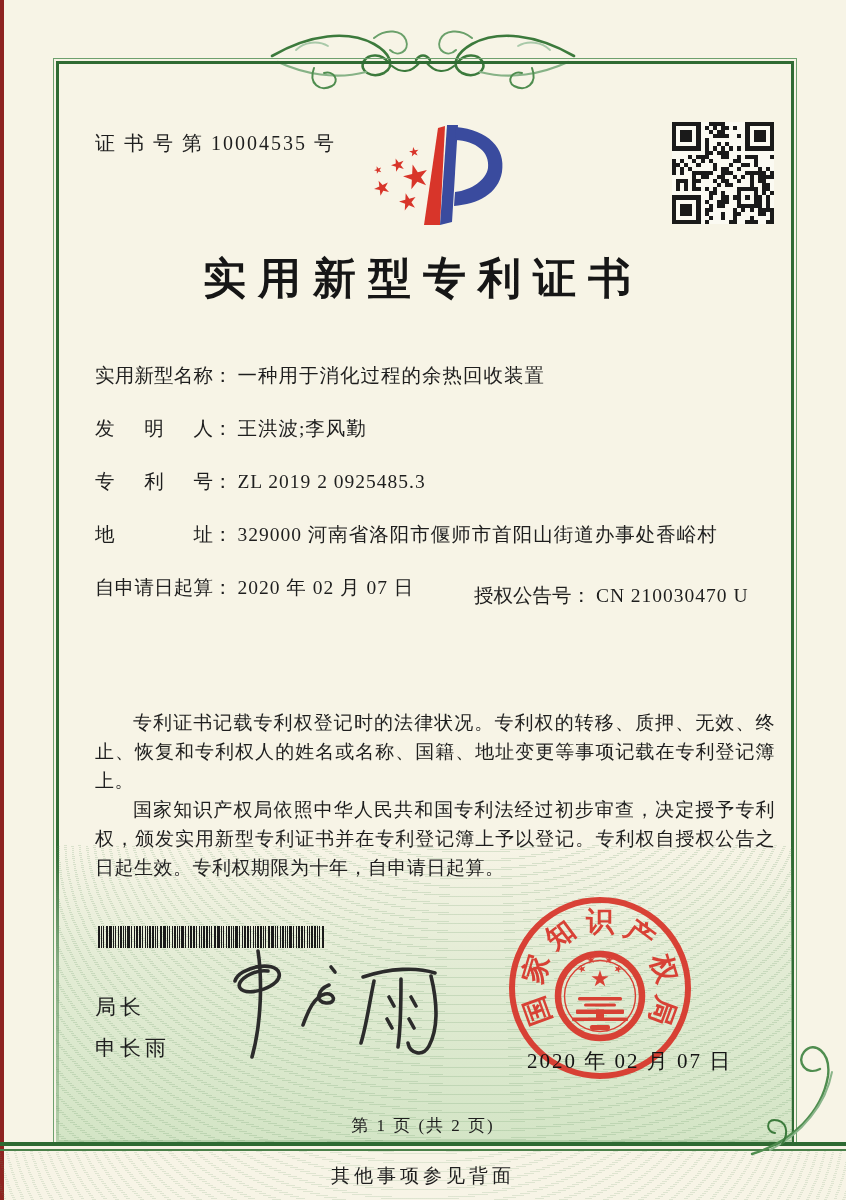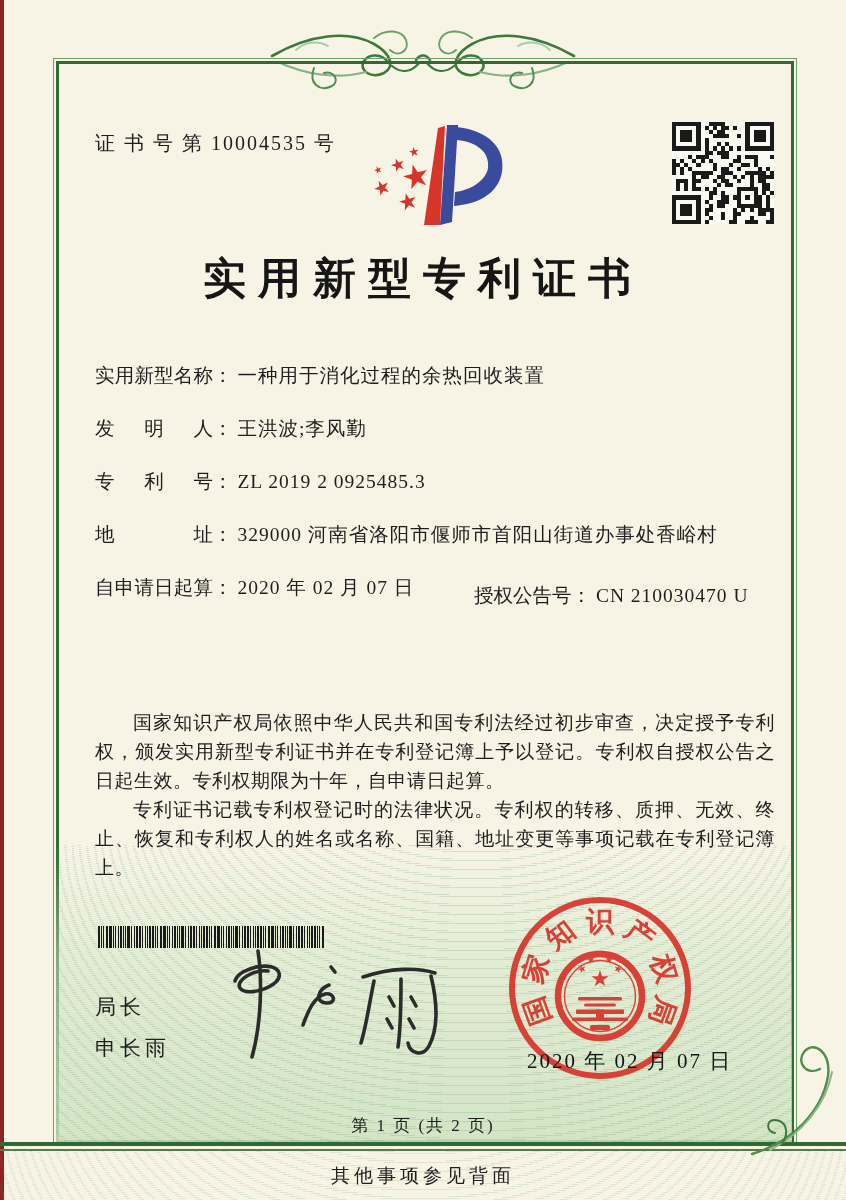--- a/index.html
+++ b/index.html
@@ -328,22 +328,22 @@
     <span class="flabel">自申请日起算</span><span class="fcolon">：</span>
     <span class="fvalue">2020 年 02 月 07 日</span>
     <span class="grant-no">
       <span>授权公告号</span><span>：</span>
       <span class="fvalue">CN 210030470 U</span>
     </span>
   </div>
 </div>
 
 <div class="abs paras">
+  <p>专利证书记载专利权登记时的法律状况。专利权的转移、质押、无效、终止、恢复和专利权人的姓名或名称、国籍、地址变更等事项记载在专利登记簿上。</p>
   <p>国家知识产权局依照中华人民共和国专利法经过初步审查，决定授予专利权，颁发实用新型专利证书并在专利登记簿上予以登记。专利权自授权公告之日起生效。专利权期限为十年，自申请日起算。</p>
-  <p>专利证书记载专利权登记时的法律状况。专利权的转移、质押、无效、终止、恢复和专利权人的姓名或名称、国籍、地址变更等事项记载在专利登记簿上。</p>
 </div>
 
 <div class="abs barcode" id="barcode">
     <div class="bar" style="left: 0px; width: 2px;"></div>
     <div class="bar" style="left: 3px; width: 1px;"></div>
     <div class="bar" style="left: 5px; width: 1px;"></div>
     <div class="bar" style="left: 8px; width: 2px;"></div>
     <div class="bar" style="left: 11px; width: 3px;"></div>
     <div class="bar" style="left: 15px; width: 1px;"></div>
     <div class="bar" style="left: 17px; width: 1px;"></div>

